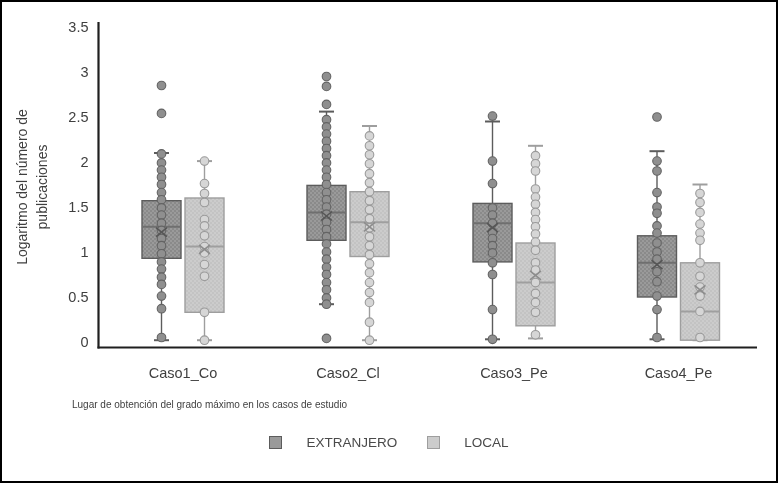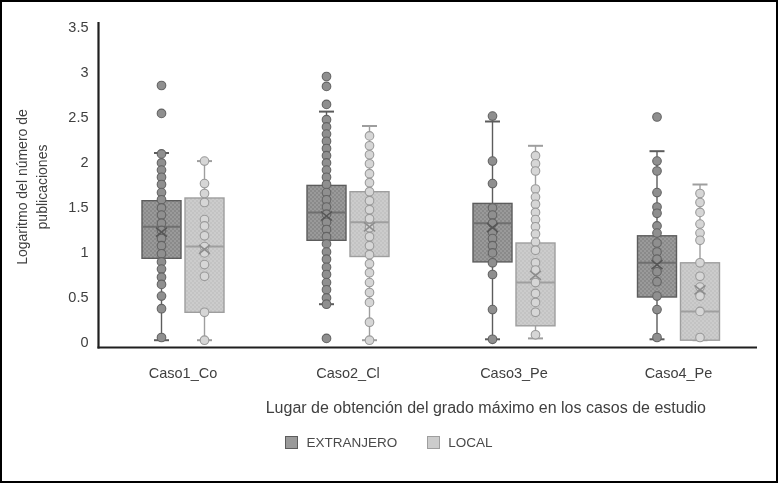--- a/index.html
+++ b/index.html
@@ -22,30 +22,30 @@
     left:-74px;top:164px;
     width:210px;height:42px;
     transform:rotate(-90deg);
     text-align:center;
     font-size:14px;color:#3f3f3f;
     line-height:1.45;
   }
   .x-title{
     position:absolute;
     left:70px;right:70px;top:397px;
-    text-align:right;
-    font-size:16px;color:#3f3f3f;
+    text-align:left;
+    font-size:10px;color:#3f3f3f;
   }
   .legend{
     position:absolute;
     left:0;right:0;top:433px;
     display:flex;justify-content:center;align-items:center;gap:30px;
     font-size:13.5px;color:#4a4a4a;
   }
-  .legend-item{display:flex;align-items:center;gap:8px;}
+  .legend-item{display:flex;align-items:center;gap:24px;}
   .swatch{
     display:inline-block;width:13px;height:13px;
     border:1px solid #666;box-sizing:border-box;
   }
 </style>
 </head>
 <body>
 
 <div id="frame">
   <svg id="plot-svg" width="778" height="483">

